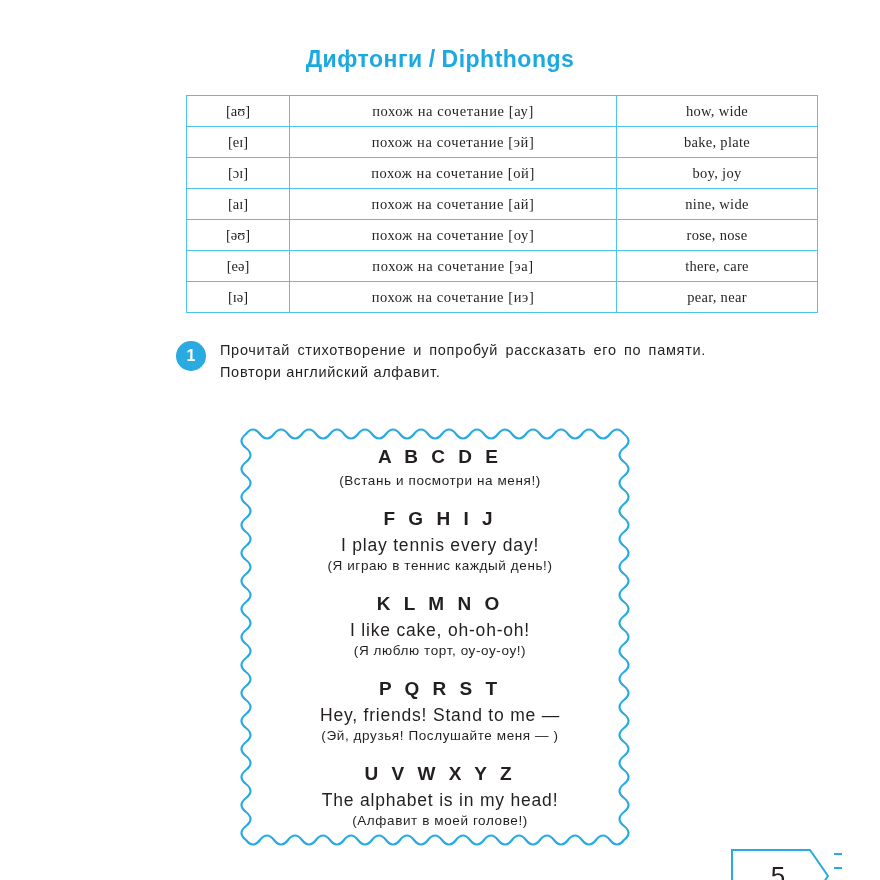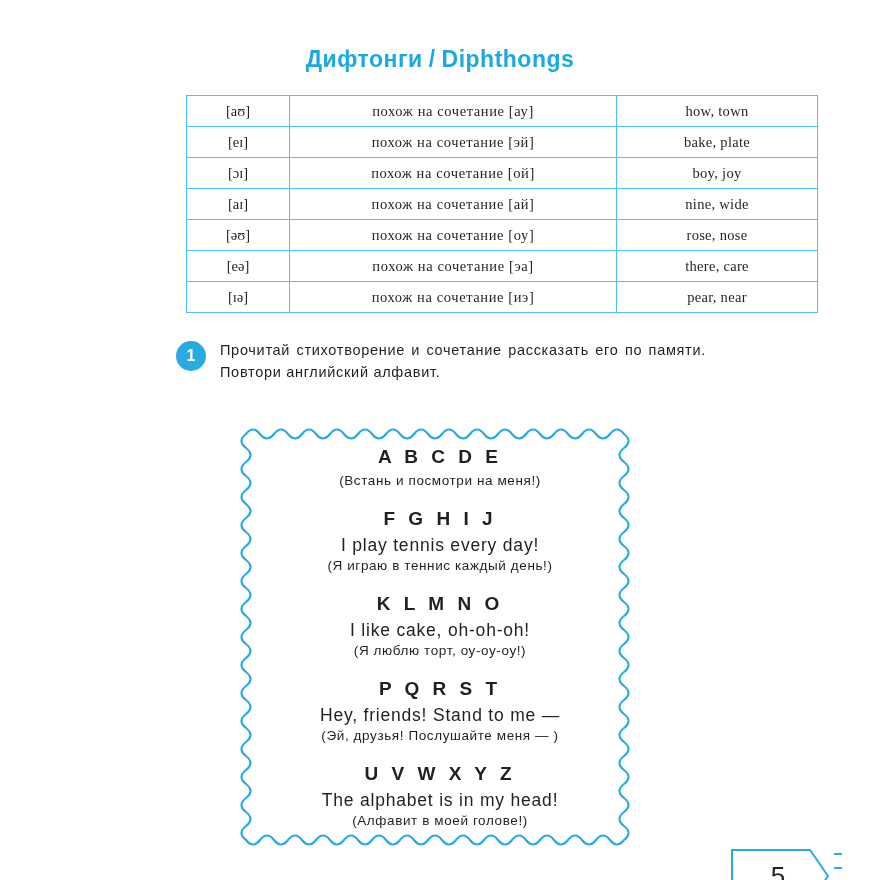--- a/index.html
+++ b/index.html
@@ -161,21 +161,21 @@
   <div class="title">
     <span class="ru">Дифтонги</span><span class="sep">/</span><span class="en">Diphthongs</span>
   </div>
 
   <div class="tbl-wrap">
     <table class="diph">
       <tbody>
         <tr>
           <td class="c-symbol">[aʊ]</td>
           <td class="c-desc">похож  на  сочетание  [ау]</td>
-          <td class="c-ex">how,  town</td>
+          <td class="c-ex">how,  wide</td>
         </tr>
         <tr>
           <td class="c-symbol">[eɪ]</td>
           <td class="c-desc">похож  на  сочетание  [эй]</td>
           <td class="c-ex">bake,  plate</td>
         </tr>
         <tr>
           <td class="c-symbol">[ɔɪ]</td>
           <td class="c-desc">похож  на  сочетание  [ой]</td>
           <td class="c-ex">boy,  joy</td>
@@ -199,21 +199,21 @@
           <td class="c-symbol">[ɪə]</td>
           <td class="c-desc">похож  на  сочетание  [иэ]</td>
           <td class="c-ex">pear,  near</td>
         </tr>
       </tbody>
     </table>
   </div>
 
   <div class="task">
     <div class="task-num">1</div>
-    <div class="task-text">Прочитай  стихотворение  и  сочетание  рассказать  его  по памяти.  Повтори  английский  алфавит.</div>
+    <div class="task-text">Прочитай  стихотворение  и  попробуй  рассказать  его  по памяти.  Повтори  английский  алфавит.</div>
   </div>
 
   <div class="rhyme-outer">
     <svg class="rhyme-border" viewBox="0 0 404 440" preserveAspectRatio="none">
       <path d="M8,14
                q7,-9 14,0 q7,9 14,0 q7,-9 14,0 q7,9 14,0 q7,-9 14,0 q7,9 14,0
                q7,-9 14,0 q7,9 14,0 q7,-9 14,0 q7,9 14,0 q7,-9 14,0 q7,9 14,0
                q7,-9 14,0 q7,9 14,0 q7,-9 14,0 q7,9 14,0 q7,-9 14,0 q7,9 14,0
                q7,-9 14,0 q7,9 14,0 q7,-9 14,0 q7,9 14,0 q7,-9 14,0 q7,9 14,0
                q7,-9 14,0 q7,9 14,0 q7,-9 14,0

